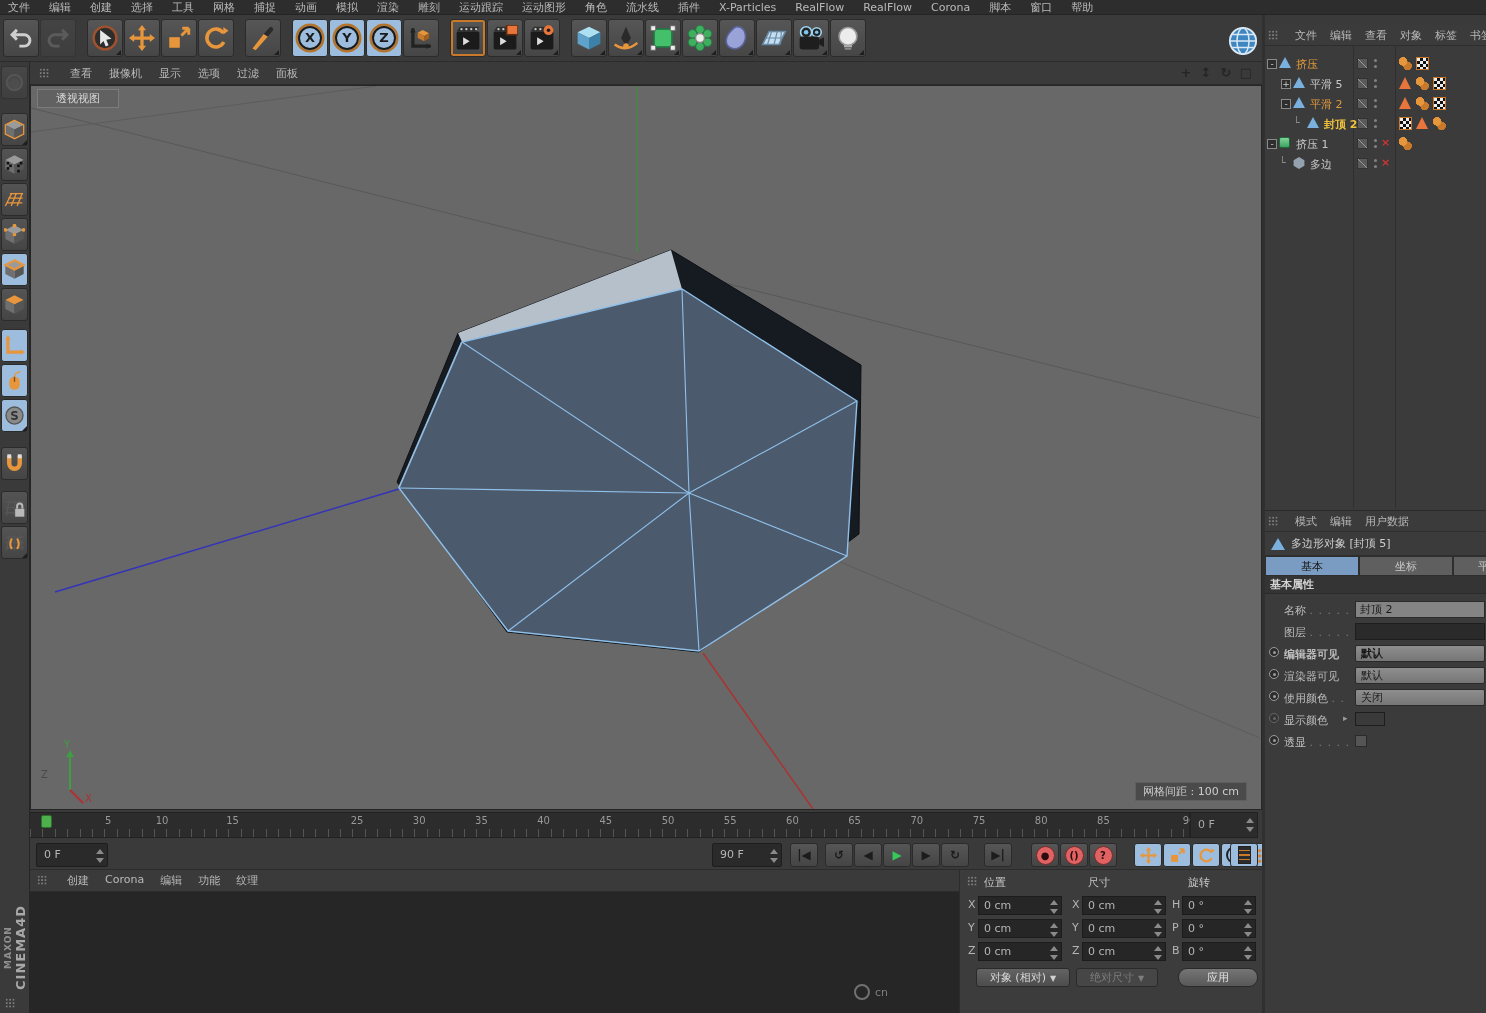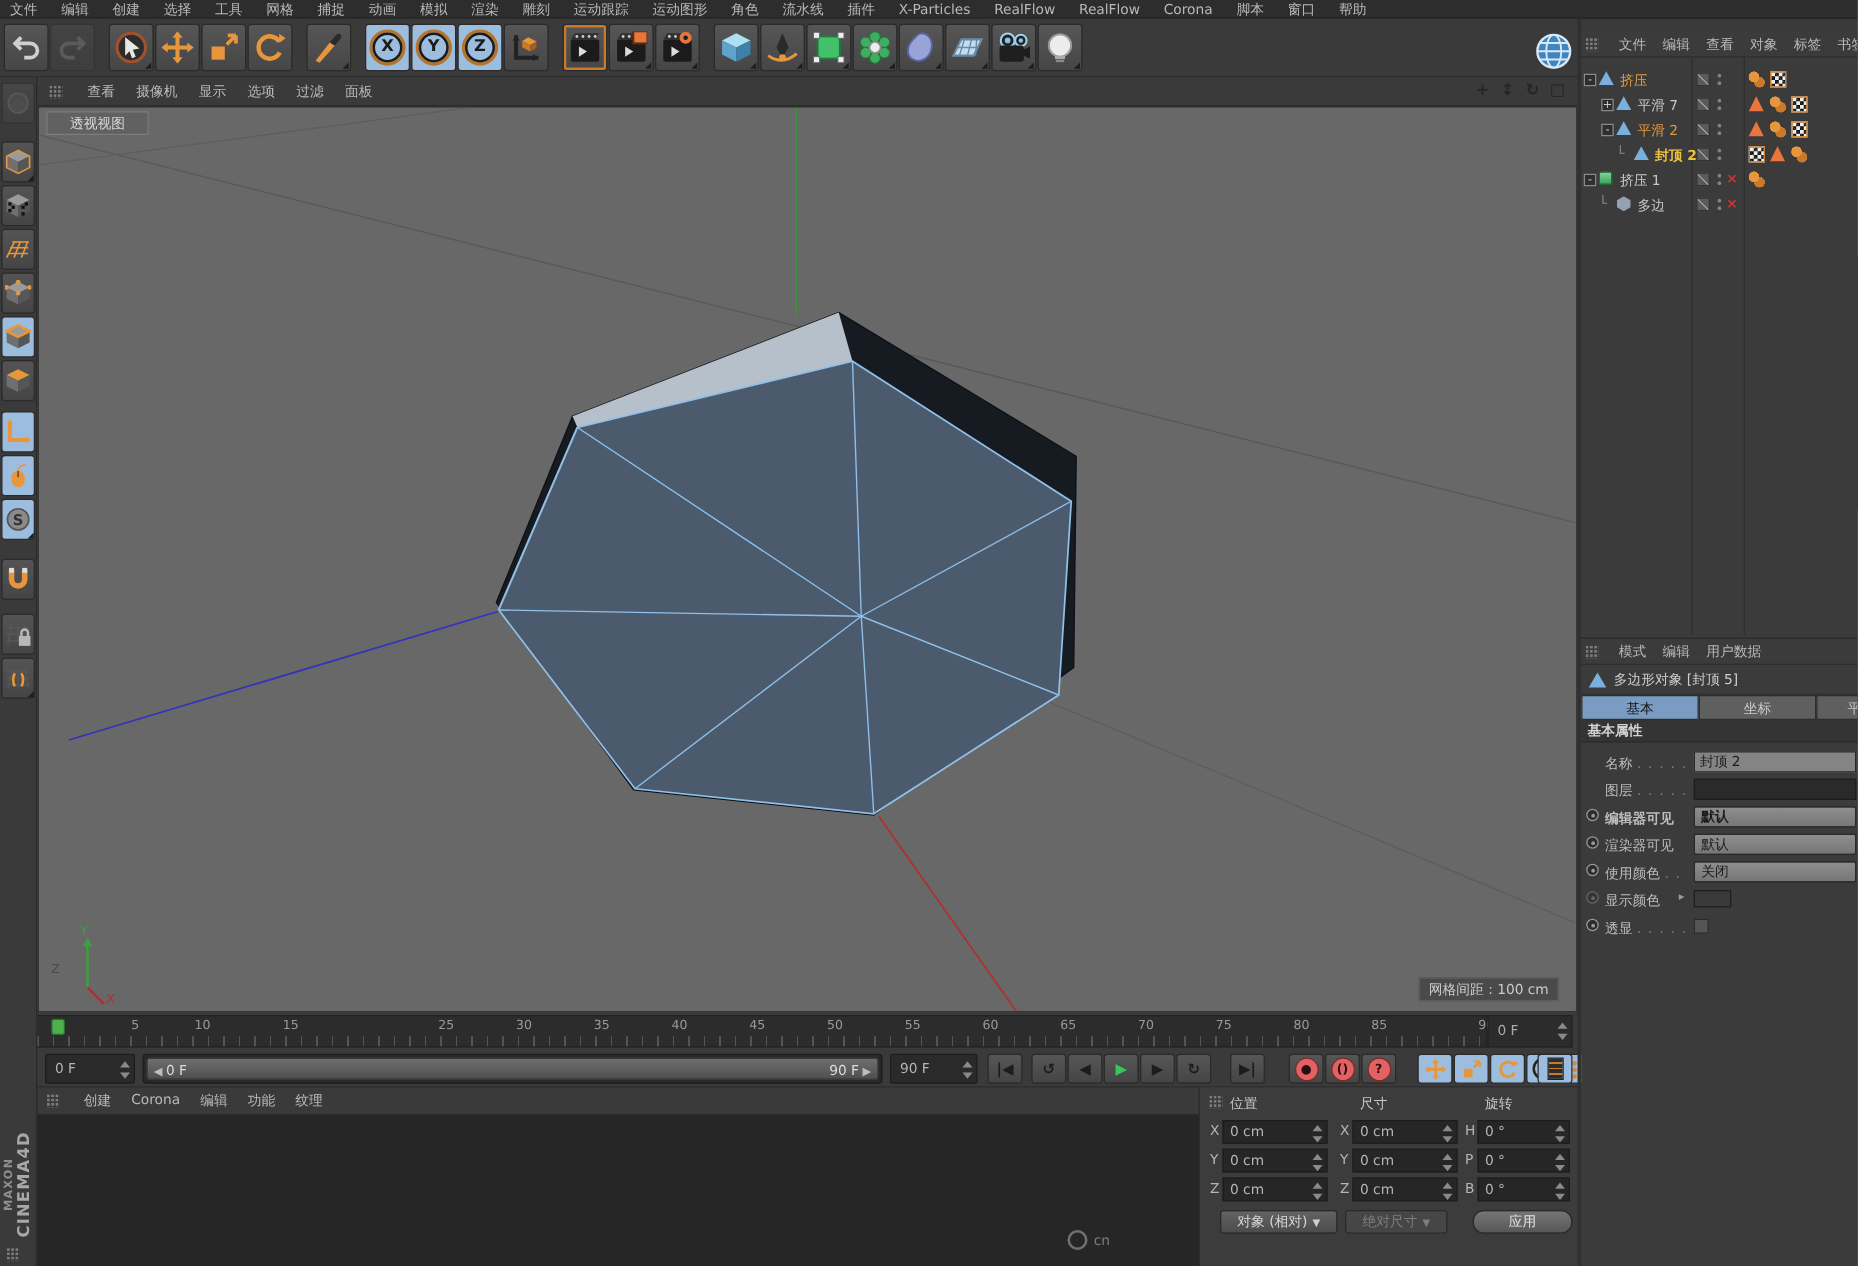--- a/index.html
+++ b/index.html
@@ -540,26 +540,20 @@
 <div id="cur-frame-box" class="abs">
   <span>0 F</span>
   <span class="step"></span>
 </div>
 
 <div id="transport-bar" class="abs">
   <div class="spin" style="left:6px;width:72px">
     <span>0 F</span>
     <span class="step"></span>
   </div>
-  <div id="range">
-    <div id="range-handle">
-      <span class="lft"><span class="rarr">◀ </span><span>0 F</span></span>
-      <span class="rgt"><span>90 F</span><span class="rarr"> ▶</span></span>
-    </div>
-  </div>
   <div class="spin" style="left:682px;width:70px">
     <span>90 F</span>
     <span class="step"></span>
   </div>
   <div id="transport-buttons">
       <div class="tpbtn ">|◀</div>
       <span style="width: 6px; flex: 0 0 auto;"></span>
       <div class="tpbtn ">↺</div>
       <div class="tpbtn ">◀</div>
       <div class="tpbtn play">▶</div>
@@ -677,21 +671,21 @@
         <span class="oi oi-tri" style="left: 14px;"></span>
         <span class="nm" style="left: 31px;">挤压</span>
         <span class="slashbox" style="left: 92px;"></span>
         <span class="vdots" style="left: 109px;"></span>
         <span class="tagi tag-balls" style="left: 134px;"></span>
         <span class="tagi tag-checker" style="left: 151px;"></span>
       </div>
       <div class="trow" style="top: 28px;">
         <span class="exp" style="left: 16px;">+</span>
         <span class="oi oi-tri" style="left: 28px;"></span>
-        <span class="nm" style="left: 45px;">平滑 7</span>
+        <span class="nm" style="left: 45px;">平滑 5</span>
         <span class="slashbox" style="left: 92px;"></span>
         <span class="vdots" style="left: 109px;"></span>
         <span class="tagi tag-triangle" style="left: 134px;"></span>
         <span class="tagi tag-balls" style="left: 151px;"></span>
         <span class="tagi tag-checker" style="left: 168px;"></span>
       </div>
       <div class="trow sel" style="top: 48px;">
         <span class="exp" style="left: 16px;">-</span>
         <span class="oi oi-tri" style="left: 28px;"></span>
         <span class="nm" style="left: 45px;">平滑 2</span>

